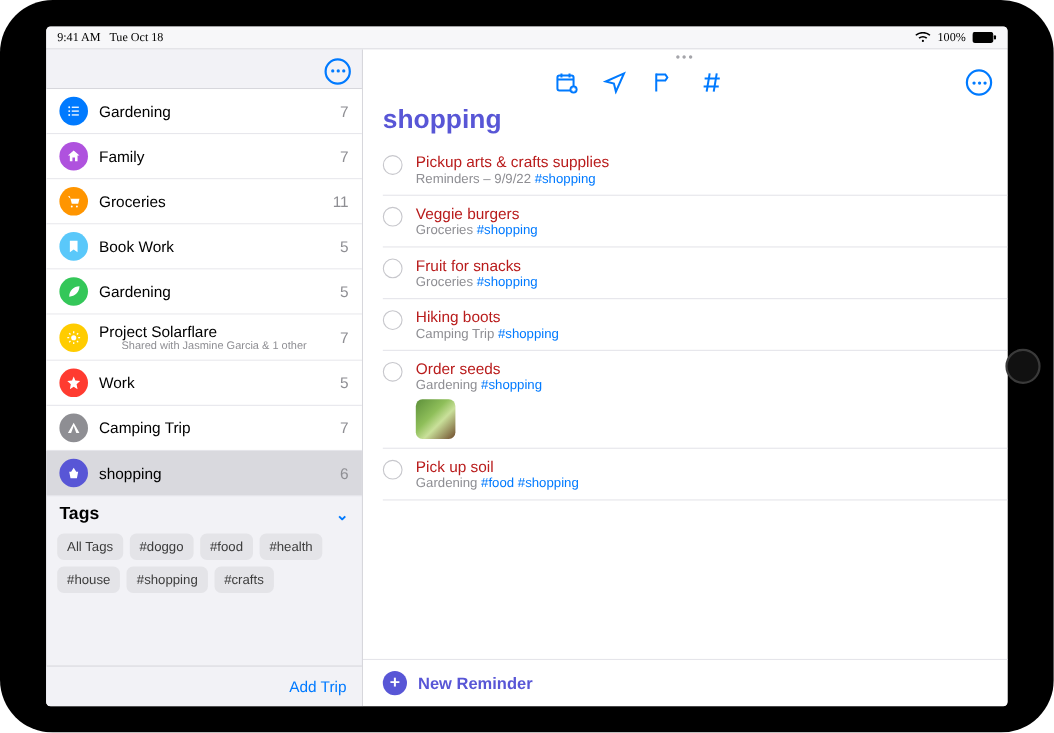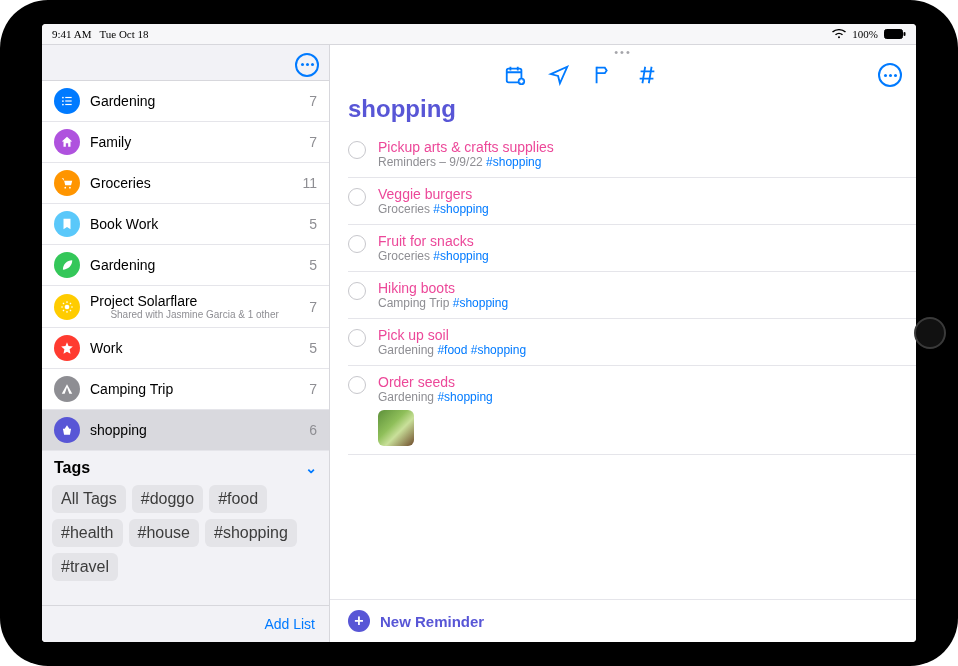--- a/index.html
+++ b/index.html
@@ -59,21 +59,21 @@
   .list-sub { font-size:10px; color:#8e8e93;text-align:center; }
   .list-count { font-size:14px; color:#8e8e93; }
 
   .tags-header {
     display:flex; align-items:center; justify-content:space-between; padding: 8px 12px 4px 12px;
     font-size:16px; font-weight:600;gap:12px;
   }
   .chevron { color:#007aff; font-size:14px;}
   .tags-wrap { padding: 4px 10px 10px 10px; display:flex; flex-wrap:wrap; gap:6px; }
   .tag-chip {
-    background:#e4e4e8; border-radius:6px; padding:5px 9px; font-size:16px; color:#3c3c3c; cursor:pointer;
+    background:#e4e4e8; border-radius:6px; padding:5px 9px; font-size:12px; color:#3c3c3c; cursor:pointer;
   }
   .sidebar-footer {
     margin-top:auto; display:flex; justify-content:flex-end; padding:10px 14px;
     border-top:1px solid #d7d7dc; font-size:14px; color:#007aff; background:#f2f2f6;
   }
 
   
   .main { flex:1; background:#fff; display:flex; flex-direction:column; min-width:0; }
   .main-top {
     height: 14px; display:flex; justify-content:center; align-items:center; color:#a5a5aa; font-size:11px;
@@ -84,21 +84,21 @@
   .tb-group { display:flex; gap:22px; margin-right: auto; margin-left: 160px;}
   .tb-icon { color:#007aff; cursor:pointer; width:22px; height:22px; display:flex; align-items:center; justify-content:center;}
   .tb-icon svg { width:22px; height:22px; stroke:#007aff; fill:none; stroke-width:2; }
   .title {
     font-size: 24px; font-weight:700; color:#5856d6; padding: 4px 18px 8px 18px;
   }
   .reminders { flex:1; overflow:auto; padding: 0 0 0 18px;}
   .rem-row { display:flex; gap:12px; padding: 8px 10px 8px 0; border-bottom:1px solid #e5e5ea;}
   .rem-circle { width:18px; height:18px; border:1.5px solid #c7c7cc; border-radius:50%; margin-top:2px; flex-shrink:0; cursor:pointer;}
   .rem-body { flex:1; }
-  .rem-title { font-size:14px; color:#ec4899; }
+  .rem-title { font-size:14px; color:#b91c1c; }
   .rem-sub { font-size:12px; color:#8e8e93; }
   .rem-sub .hashtag { color:#007aff; }
   .thumb { width:36px; height:36px; border-radius:6px; margin-top:6px; background:linear-gradient(135deg,#5d903a,#8fbf5a 40%,#c9e09a 60%,#6e4a2a); display:block;}
   .main-footer {
     display:flex; align-items:center; gap:10px; padding:10px 18px; font-size:15px; color:#5856d6; font-weight:600;
     border-top:1px solid #e5e5ea;
   }
   .plus-circle {
     width:22px; height:22px; border-radius:50%; background:#5856d6; color:#fff; display:flex; align-items:center; justify-content:center; font-size:16px; font-weight:700;
   }
@@ -268,25 +268,25 @@
           <span>Tags</span>
           <span class="chevron">⌄</span>
         </div>
         <div class="tags-wrap" id="tags">
             <div class="tag-chip">All Tags</div>
             <div class="tag-chip">#doggo</div>
             <div class="tag-chip">#food</div>
             <div class="tag-chip">#health</div>
             <div class="tag-chip">#house</div>
             <div class="tag-chip">#shopping</div>
-            <div class="tag-chip">#travel</div>
+            <div class="tag-chip">#crafts</div>
           </div>
 
         <div class="sidebar-footer">
-          <span style="cursor:pointer;">Add List</span>
+          <span style="cursor:pointer;">Add Trip</span>
         </div>
       </div>
 
       <div class="main">
         <div class="main-top">
             <span class="grab">•••</span>
           </div>
         <div class="main-toolbar">
           <div class="tb-group">
             <div class="tb-icon">
@@ -356,32 +356,32 @@
             <div class="rem-row">
               <div class="rem-circle"></div>
               <div class="rem-body">
                 <div class="rem-title">Hiking boots</div>
                 <div class="rem-sub">Camping Trip <span class="hashtag">#shopping</span></div>
               </div>
             </div>
             <div class="rem-row">
               <div class="rem-circle"></div>
               <div class="rem-body">
-                <div class="rem-title">Pick up soil</div>
-                <div class="rem-sub">Gardening <span class="hashtag">#food</span> <span class="hashtag">#shopping</span></div>
-              </div>
-            </div>
-            <div class="rem-row">
-              <div class="rem-circle"></div>
-              <div class="rem-body">
                 <div class="rem-title">Order seeds</div>
                 <div class="rem-sub">Gardening <span class="hashtag">#shopping</span></div>
                 <span class="thumb"></span>
               </div>
             </div>
+            <div class="rem-row">
+              <div class="rem-circle"></div>
+              <div class="rem-body">
+                <div class="rem-title">Pick up soil</div>
+                <div class="rem-sub">Gardening <span class="hashtag">#food</span> <span class="hashtag">#shopping</span></div>
+              </div>
+            </div>
           </div>
 
         <div class="main-footer">
           <div class="plus-circle">+</div>
           <span>New Reminder</span>
         </div>
       </div>
     </div>
 
   </div>

